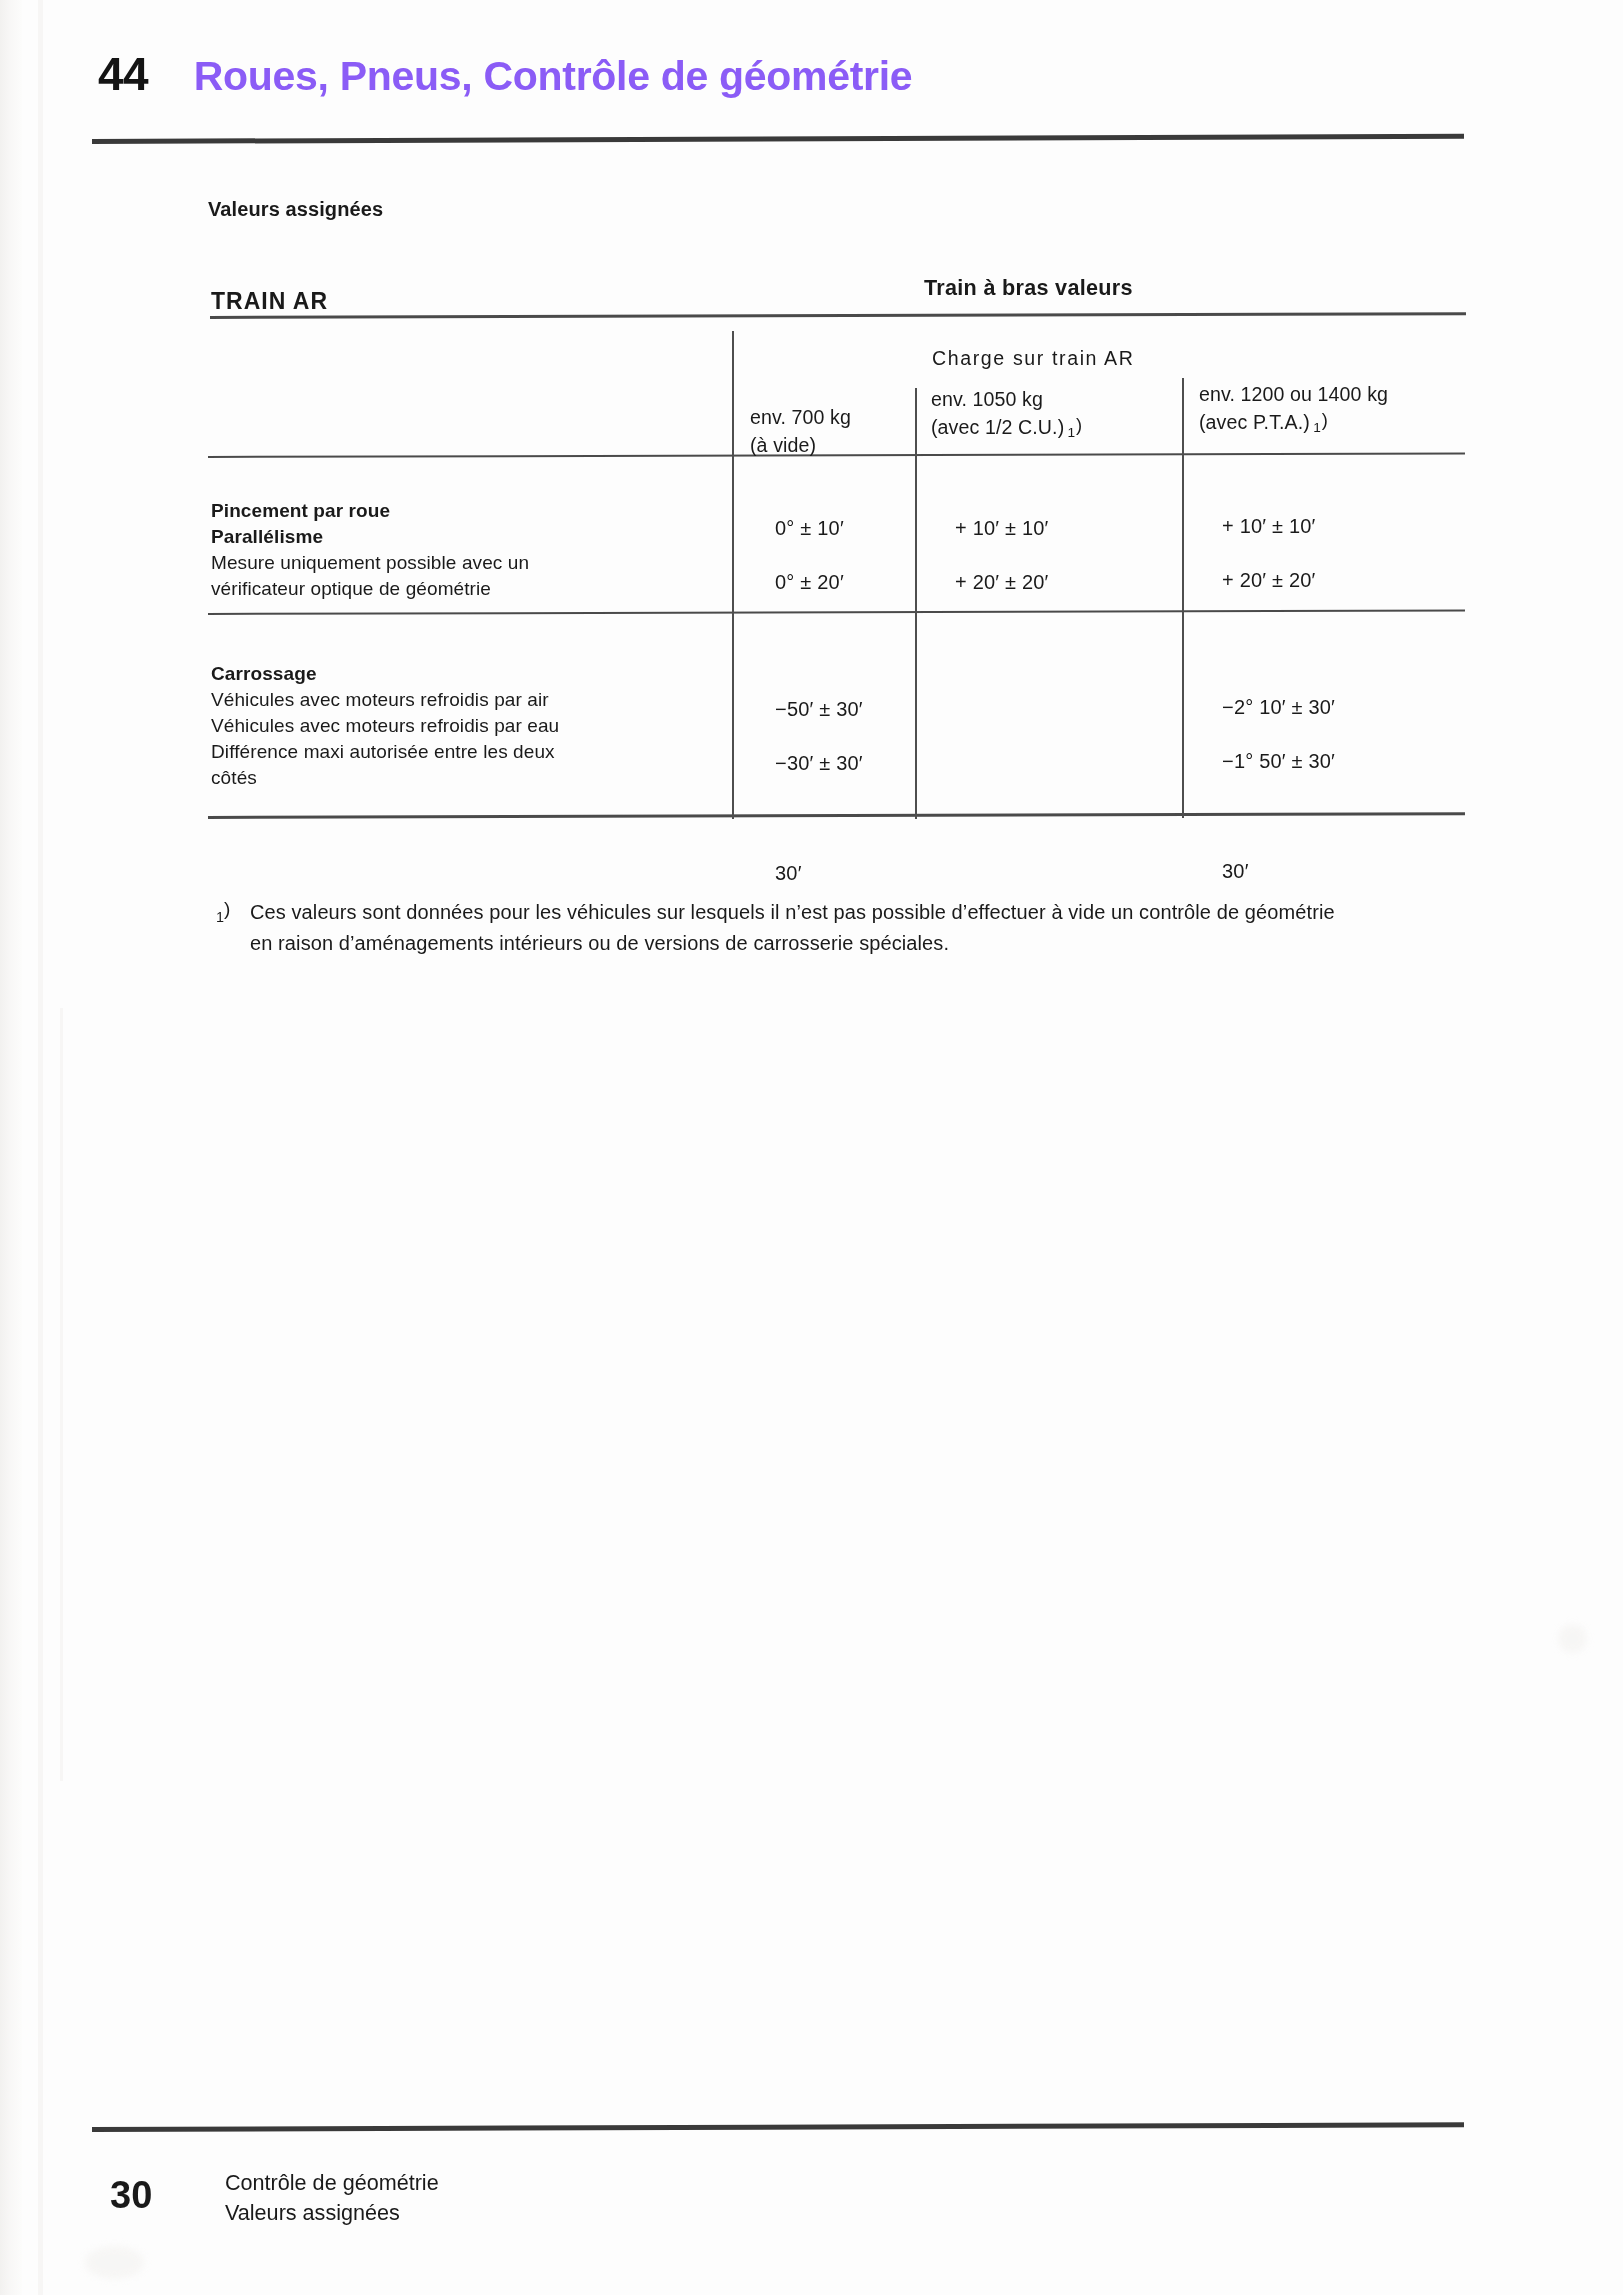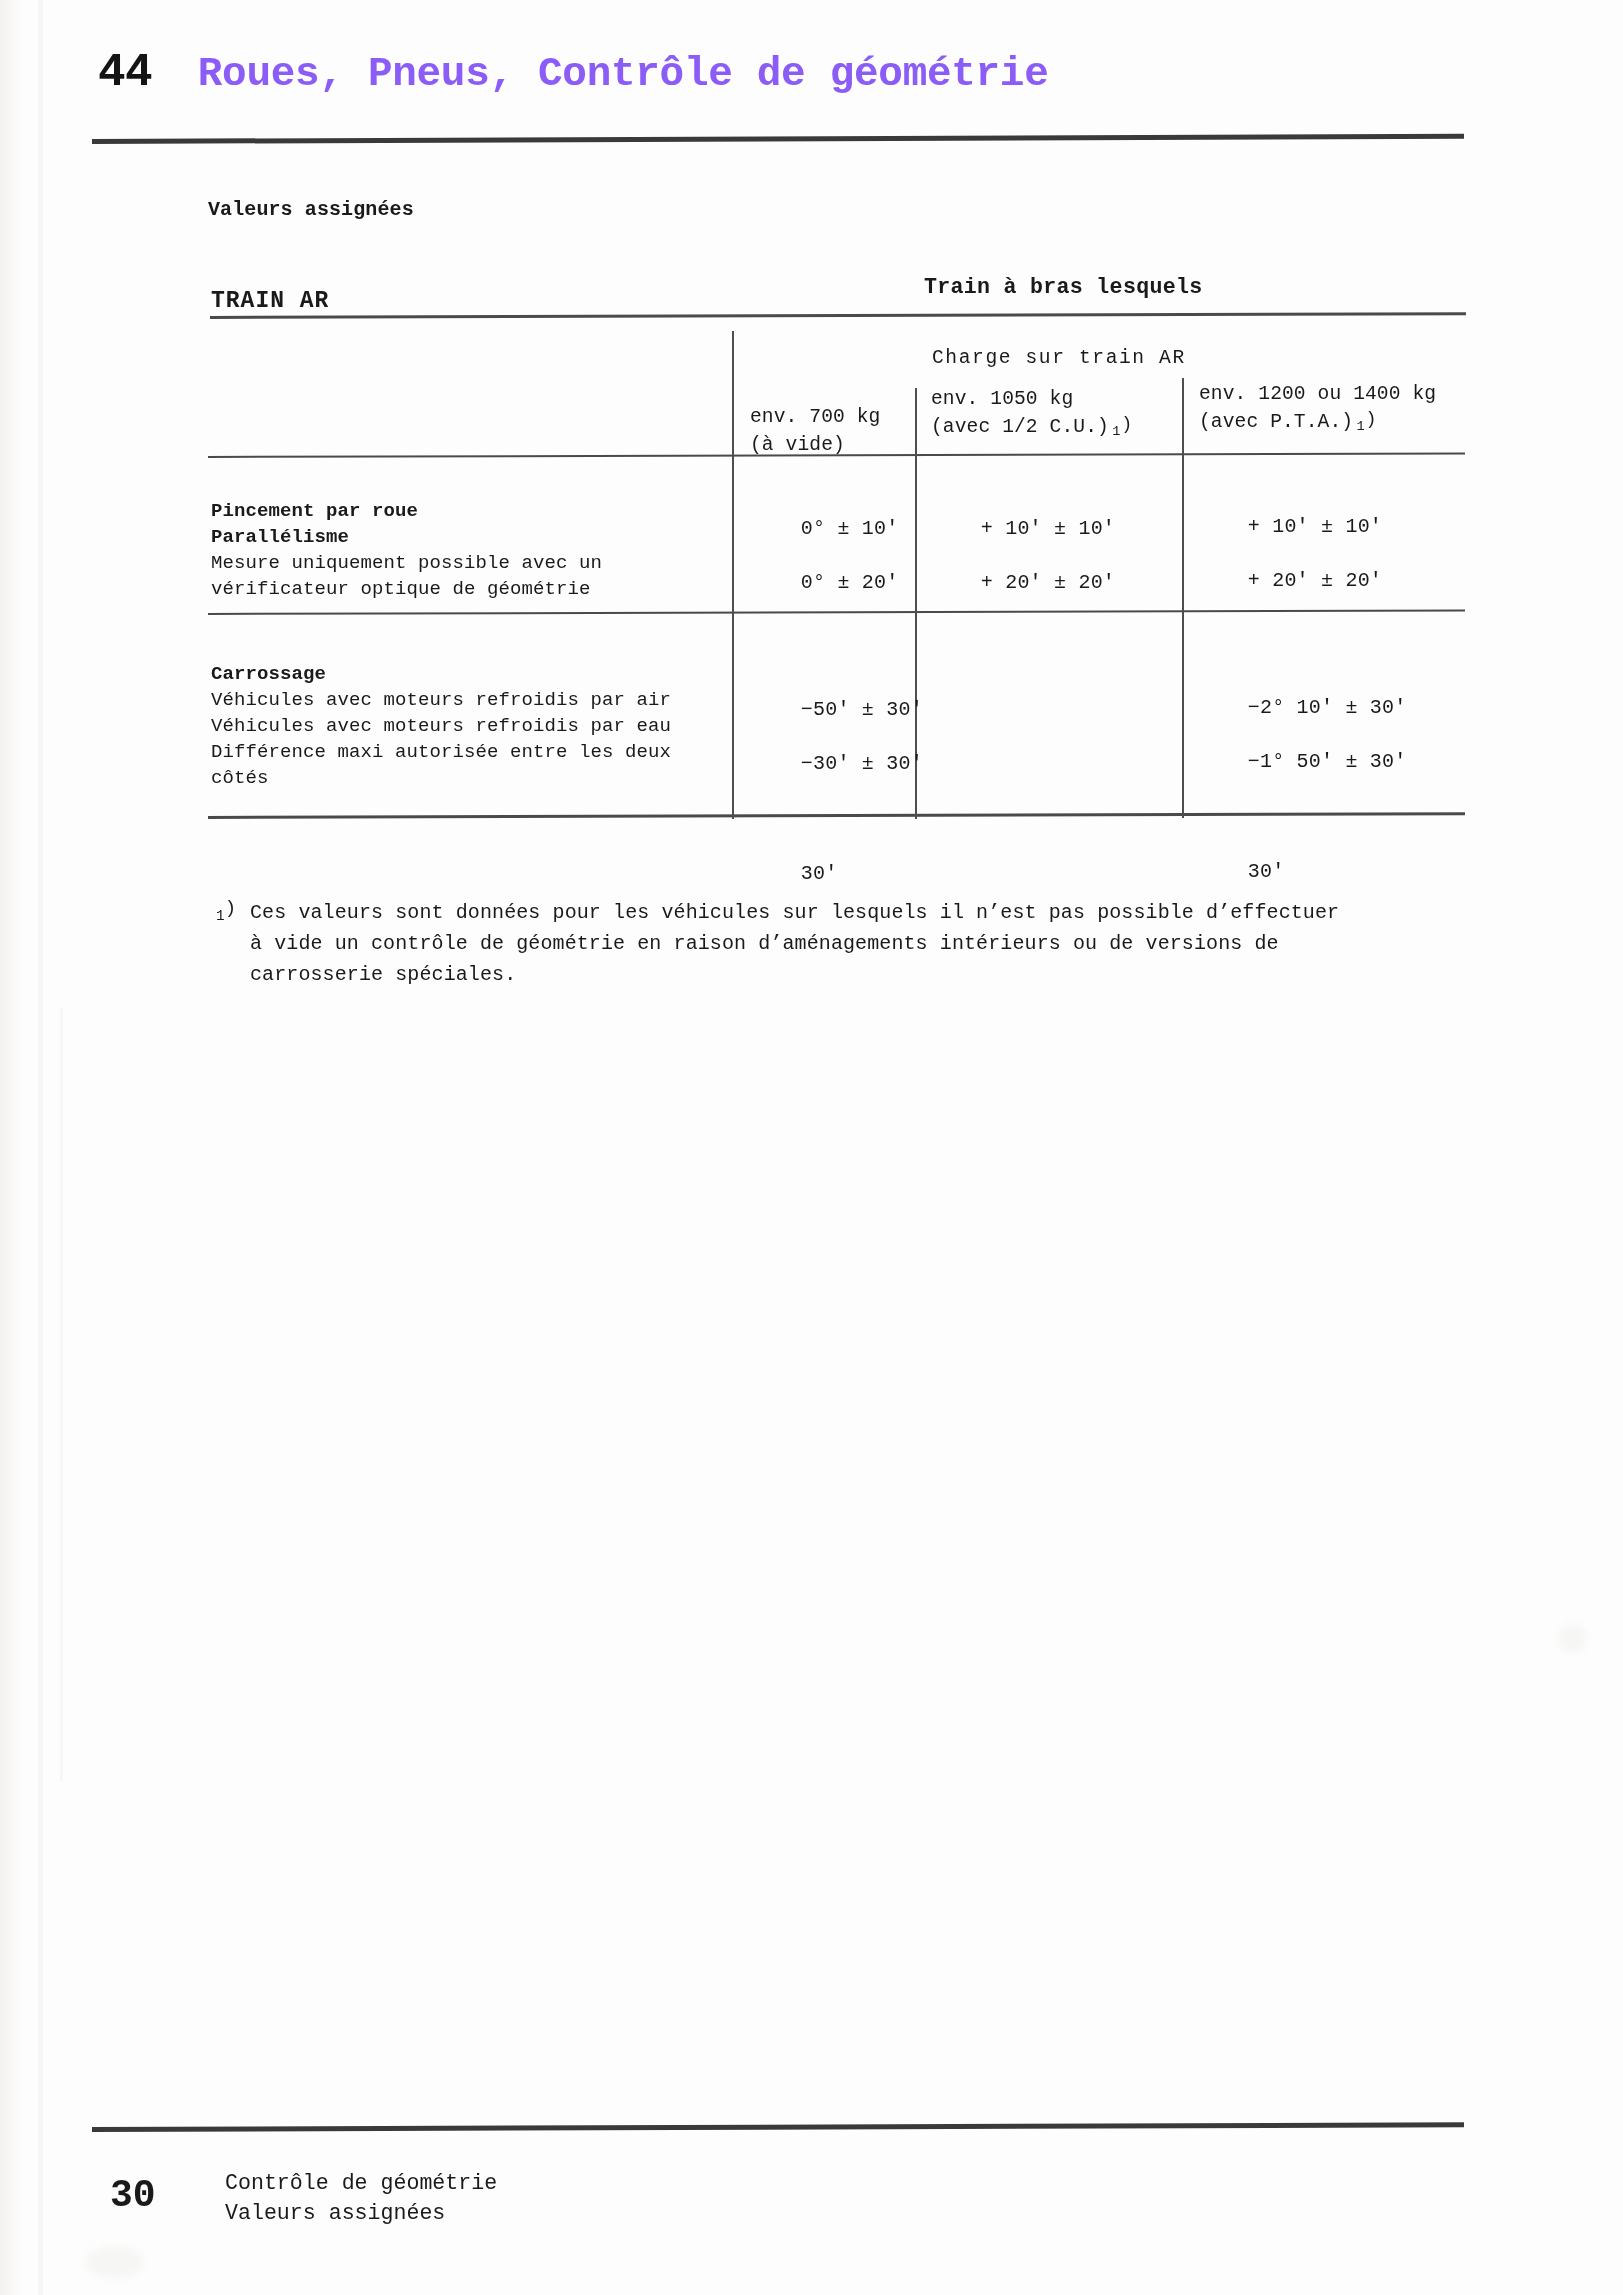--- a/index.html
+++ b/index.html
@@ -6,21 +6,21 @@
     margin: 0;
     padding: 0;
     background: #ffffff;
   }
 
   #page {
     position: relative;
     width: 1624px;
     height: 2295px;
     background: #fdfdfd;
-    font-family: Liberation Mono, monospace;
+    font-family: Liberation Sans, sans-serif;
     color: #1a1a1a;
     overflow: hidden;
   }
 
   
   .scan-edge-left {
     position: absolute;
     left: 0; top: 0;
     width: 22px; height: 2295px;
     background: linear-gradient(90deg, #f0efed 0%, #f7f6f5 45%, #fcfcfb 100%);
@@ -253,21 +253,21 @@
 
   <div class="chapter-head">
     <span class="chapter-num">44</span>
     <span class="chapter-title">Roues, Pneus, Contrôle de géométrie</span>
   </div>
   <div class="rule-top"></div>
 
   <div class="section-label">Valeurs assignées</div>
 
   <div class="tbl-title-left">TRAIN AR</div>
-  <div class="tbl-title-right">Train à bras lesquels</div>
+  <div class="tbl-title-right">Train à bras valeurs</div>
 
   <div class="hrule r1"></div>
   <div class="hrule r2"></div>
   <div class="hrule r3"></div>
   <div class="hrule r4"></div>
 
   <div class="vrule v1"></div>
   <div class="vrule v2"></div>
   <div class="vrule v3"></div>
 

